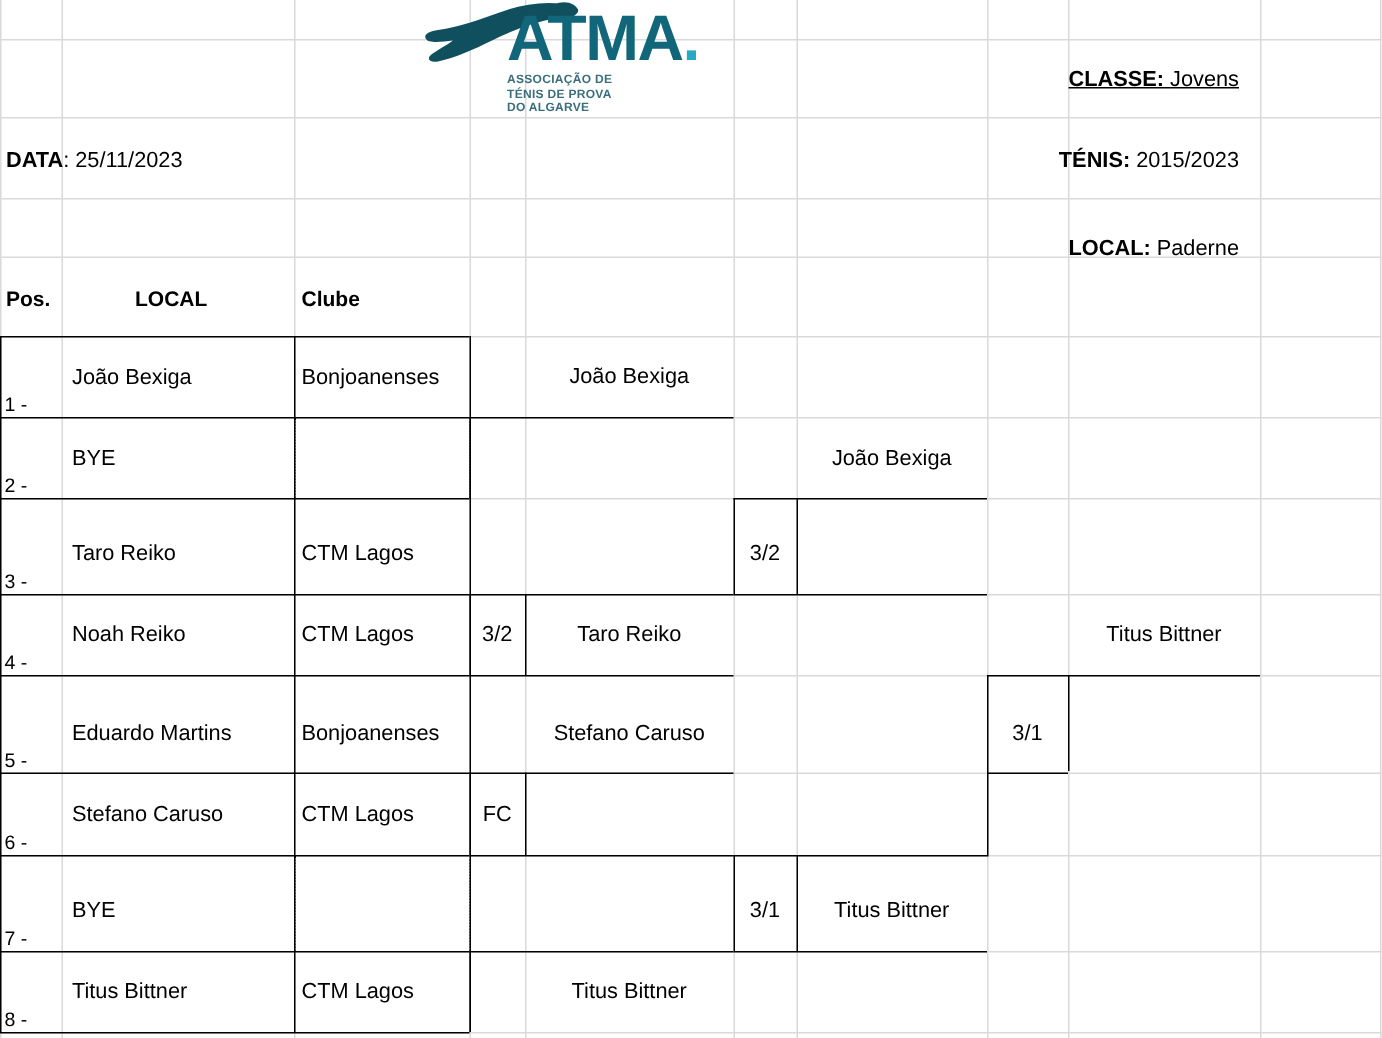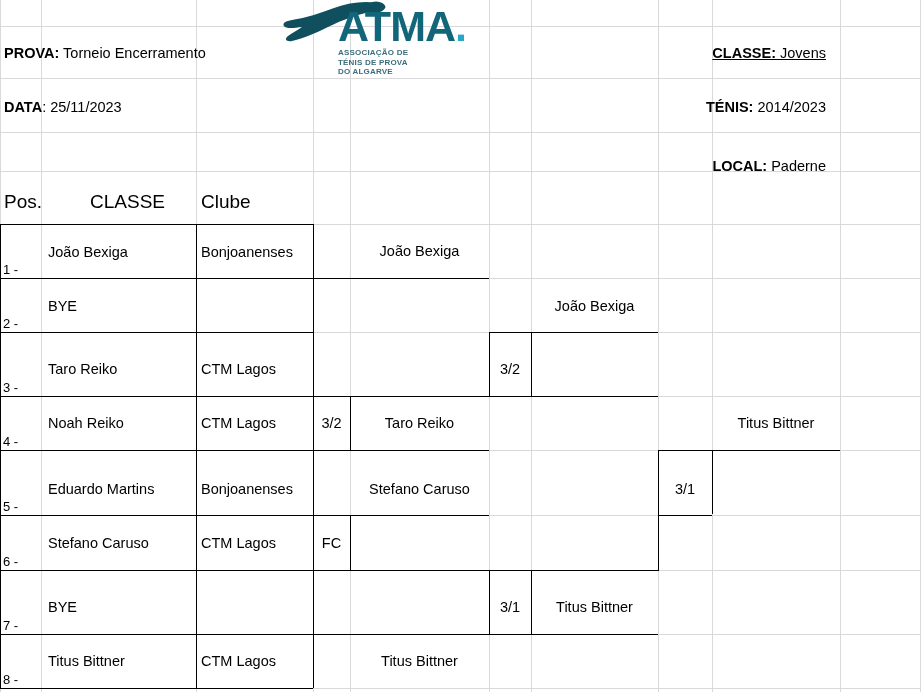--- a/index.html
+++ b/index.html
@@ -74,22 +74,22 @@
     position: absolute;
     white-space: nowrap;
     font-size: 14.5px;
   }
   .hdr b { font-weight: bold; }
   .hdr-right { text-align: right; }
 
   
   .colhdr {
     position: absolute;
-    font-weight: normal;
-    font-size: 19px;
+    font-weight: bold;
+    font-size: 14px;
     white-space: nowrap;
   }
 
   
   .bline-h, .bline-v {
     position: absolute;
     background: #000000;
   }
   .bline-h { height: 1px; }
   .bline-v { width: 1px; }
@@ -151,46 +151,42 @@
       <ellipse cx="96" cy="7" rx="9" ry="5.5" fill="#0f4f5e"></ellipse>
     </svg>
     <div class="logo-text"><span>ATMA</span><span class="logo-dot">.</span></div>
     <div class="logo-sub">
       <div>ASSOCIAÇÃO DE</div>
       <div>TÉNIS DE PROVA</div>
       <div>DO ALGARVE</div>
     </div>
   </div>
 
-  <div class="hdr" style="left:4px; top:45px;">
-    <b>PROVA:</b>
-    <span>Torneio Encerramento</span>
-  </div>
 
   <div class="hdr hdr-right" style="right:82px; top:45px;text-decoration:underline;">
     <b>CLASSE:</b>
     <span>Jovens</span>
   </div>
 
   <div class="hdr" style="left:4px; top:99px;">
     <b>DATA</b><span>: 25/11/2023</span>
   </div>
 
   <div class="hdr hdr-right" style="right:82px; top:99px;">
     <b>TÉNIS:</b>
-    <span>2014/2023</span>
+    <span>2015/2023</span>
   </div>
 
   <div class="hdr hdr-right" style="right:82px; top:158px;">
     <b>LOCAL:</b>
     <span>Paderne</span>
   </div>
 
   <div class="colhdr" style="left:4px; top:191px;">Pos.</div>
-  <div class="colhdr" style="left:90px; top:191px;">CLASSE</div>
+  <div class="colhdr" style="left:90px; top:191px;">LOCAL</div>
   <div class="colhdr" style="left:201px; top:191px;">Clube</div>
 
   <div class="bline-h" style="left:0px; top:224px; width:313px;"></div>
   <div class="bline-h" style="left:0px; top:278px; width:313px;"></div>
   <div class="bline-h" style="left:0px; top:332px; width:313px;"></div>
   <div class="bline-h" style="left:0px; top:396px; width:313px;"></div>
   <div class="bline-h" style="left:0px; top:450px; width:313px;"></div>
   <div class="bline-h" style="left:0px; top:515px; width:313px;"></div>
   <div class="bline-h" style="left:0px; top:570px; width:313px;"></div>
   <div class="bline-h" style="left:0px; top:634px; width:313px;"></div>

